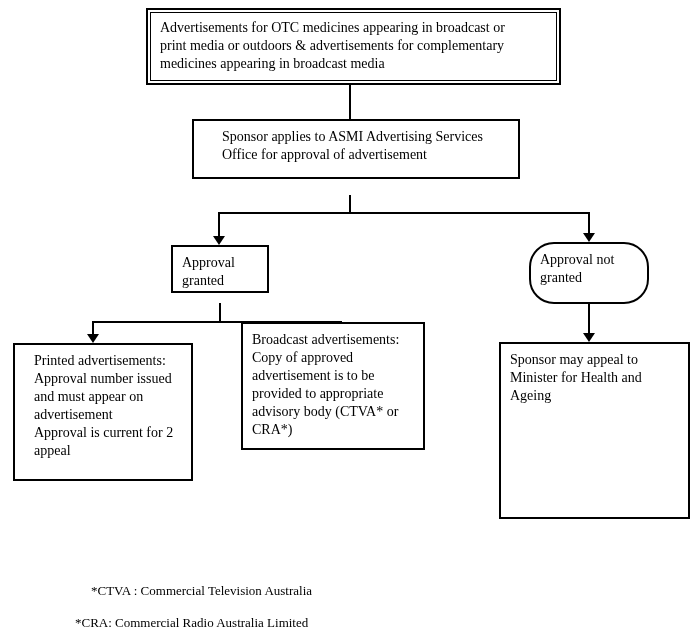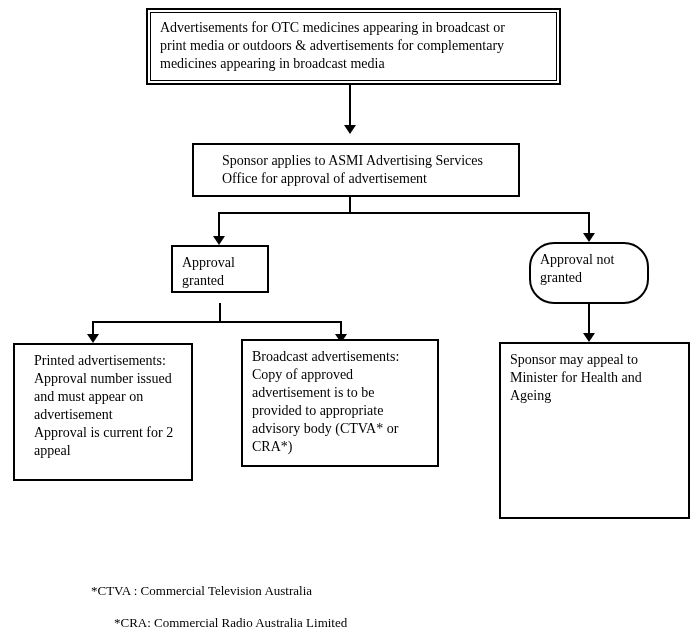--- a/index.html
+++ b/index.html
@@ -66,21 +66,21 @@
     <div class="inner">
       <div class="line-txt">Advertisements for OTC medicines appearing in broadcast or</div>
       <div class="line-txt">print media or outdoors &amp; advertisements for complementary</div>
       <div class="line-txt">medicines appearing in broadcast media</div>
     </div>
   </div>
 
   <div class="vline" style="left:349px; top:85px; height:40px;"></div>
   <div class="arrow-down" style="left:344px; top:125px;"></div>
 
-  <div class="node" style="left:192px; top:143px; width:328px; height:54px;padding-left:28px;">
+  <div class="node" style="left:192px; top:119px; width:328px; height:60px;padding-left:28px;">
     <div class="line-txt">Sponsor applies to ASMI Advertising Services</div>
     <div class="line-txt">Office for approval of advertisement</div>
   </div>
 
   <div class="vline" style="left:349px; top:195px; height:18px;"></div>
   <div class="hline" style="left:219px; top:212px; width:371px;"></div>
   <div class="vline" style="left:218px; top:212px; height:24px;"></div>
   <div class="arrow-down" style="left:213px; top:236px;"></div>
   <div class="vline" style="left:588px; top:212px; height:21px;"></div>
   <div class="arrow-down" style="left:583px; top:233px;"></div>
@@ -107,31 +107,31 @@
 
   <div class="node" style="left:13px; top:343px; width:180px; height:138px;padding-left:19px;">
     <div class="line-txt">Printed advertisements:</div>
     <div class="line-txt">Approval number issued</div>
     <div class="line-txt">and must appear on</div>
     <div class="line-txt">advertisement</div>
     <div class="line-txt">Approval is current for 2</div>
     <div class="line-txt">appeal</div>
   </div>
 
-  <div class="node" style="left:241px; top:339px; width:198px; height:128px;">
+  <div class="node" style="left:241px; top:322px; width:184px; height:128px;">
     <div class="line-txt">Broadcast advertisements:</div>
     <div class="line-txt">Copy of approved</div>
     <div class="line-txt">advertisement is to be</div>
     <div class="line-txt">provided to appropriate</div>
     <div class="line-txt">advisory body (CTVA* or</div>
     <div class="line-txt">CRA*)</div>
   </div>
 
   <div class="node" style="left:499px; top:342px; width:191px; height:177px;">
     <div class="line-txt">Sponsor may appeal to</div>
     <div class="line-txt">Minister for Health and</div>
     <div class="line-txt">Ageing</div>
   </div>
 
   <div class="footnote" style="left:91px; top:583px;">*CTVA : Commercial Television Australia</div>
-  <div class="footnote" style="left:75px; top:615px;margin-left:39px;">*CRA: Commercial Radio Australia Limited</div>
+  <div class="footnote" style="left:75px; top:615px;">*CRA: Commercial Radio Australia Limited</div>
 
 </div>
 
 </body></html>

